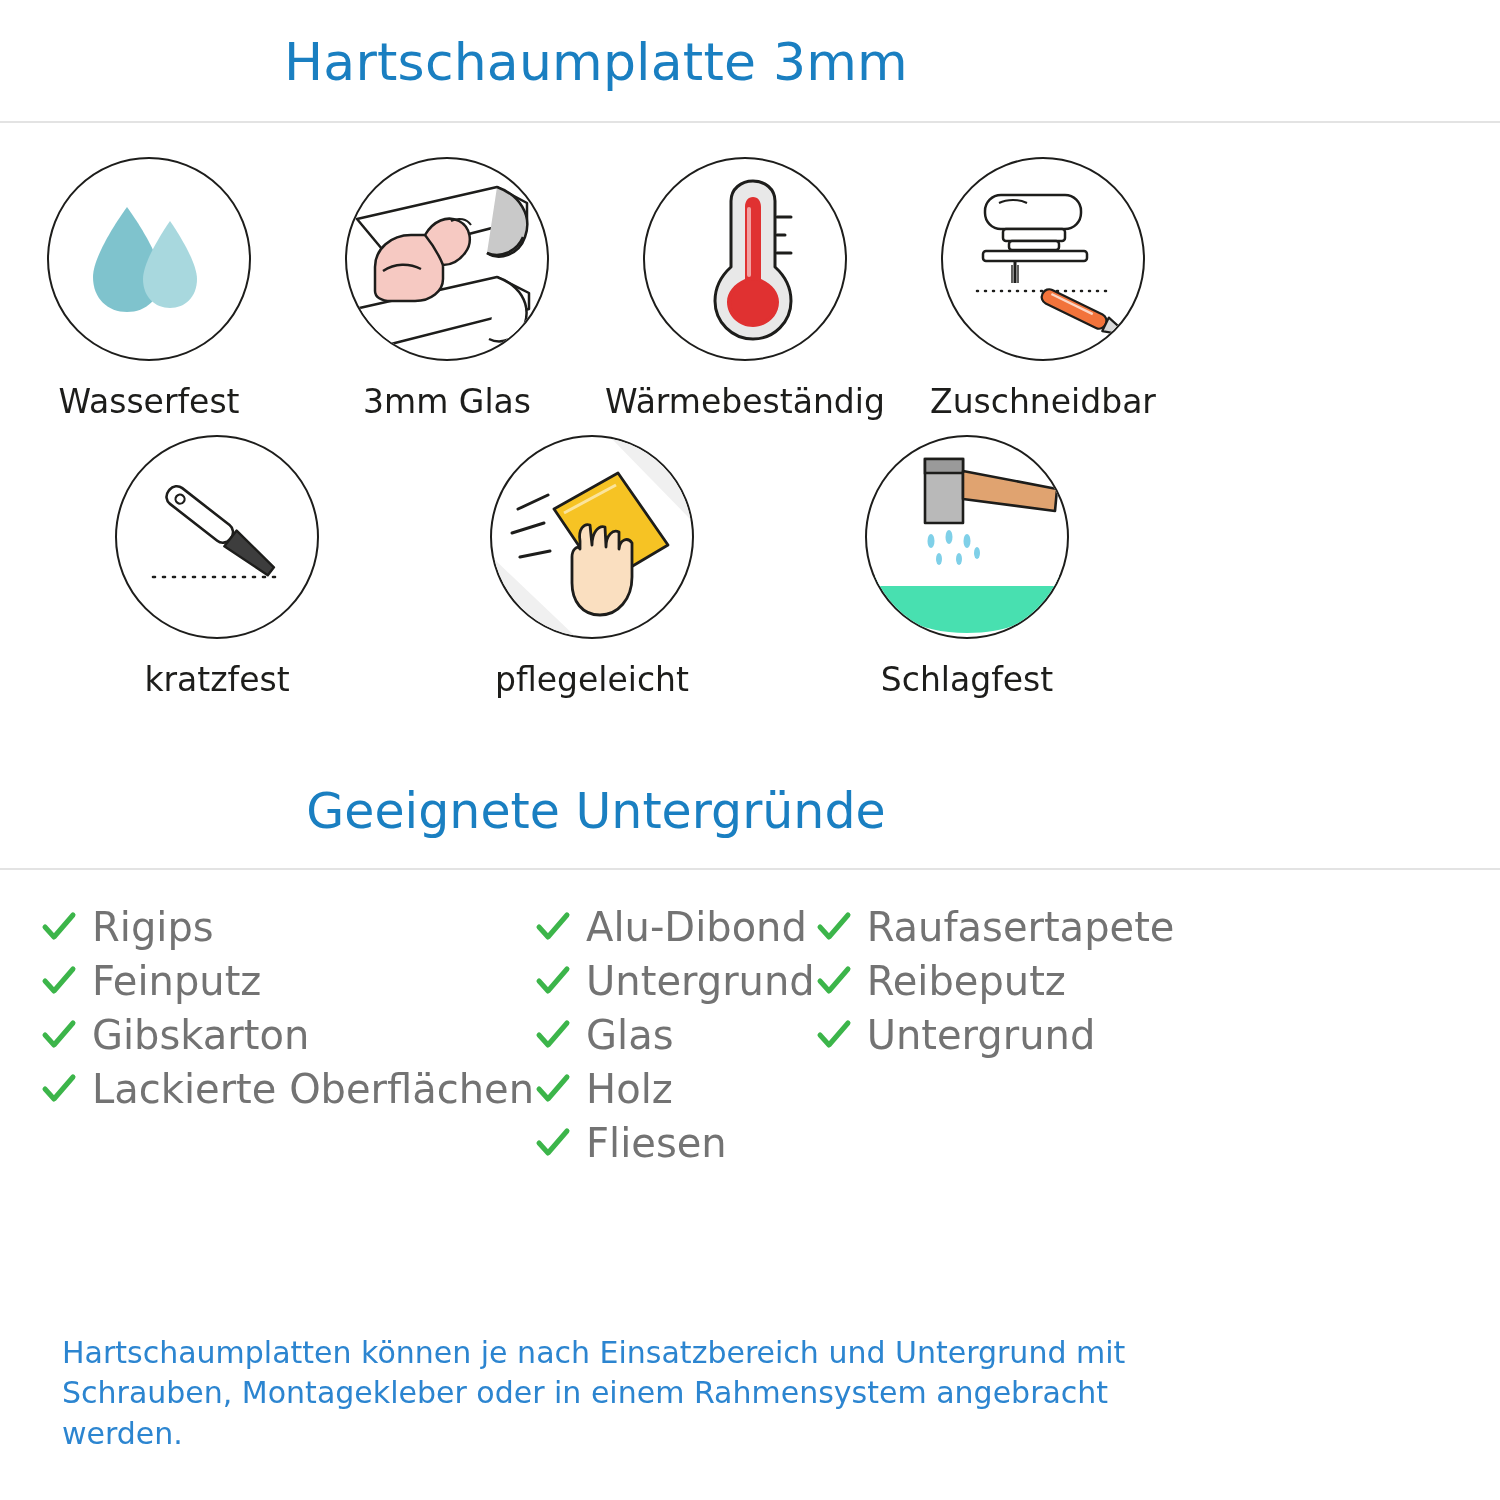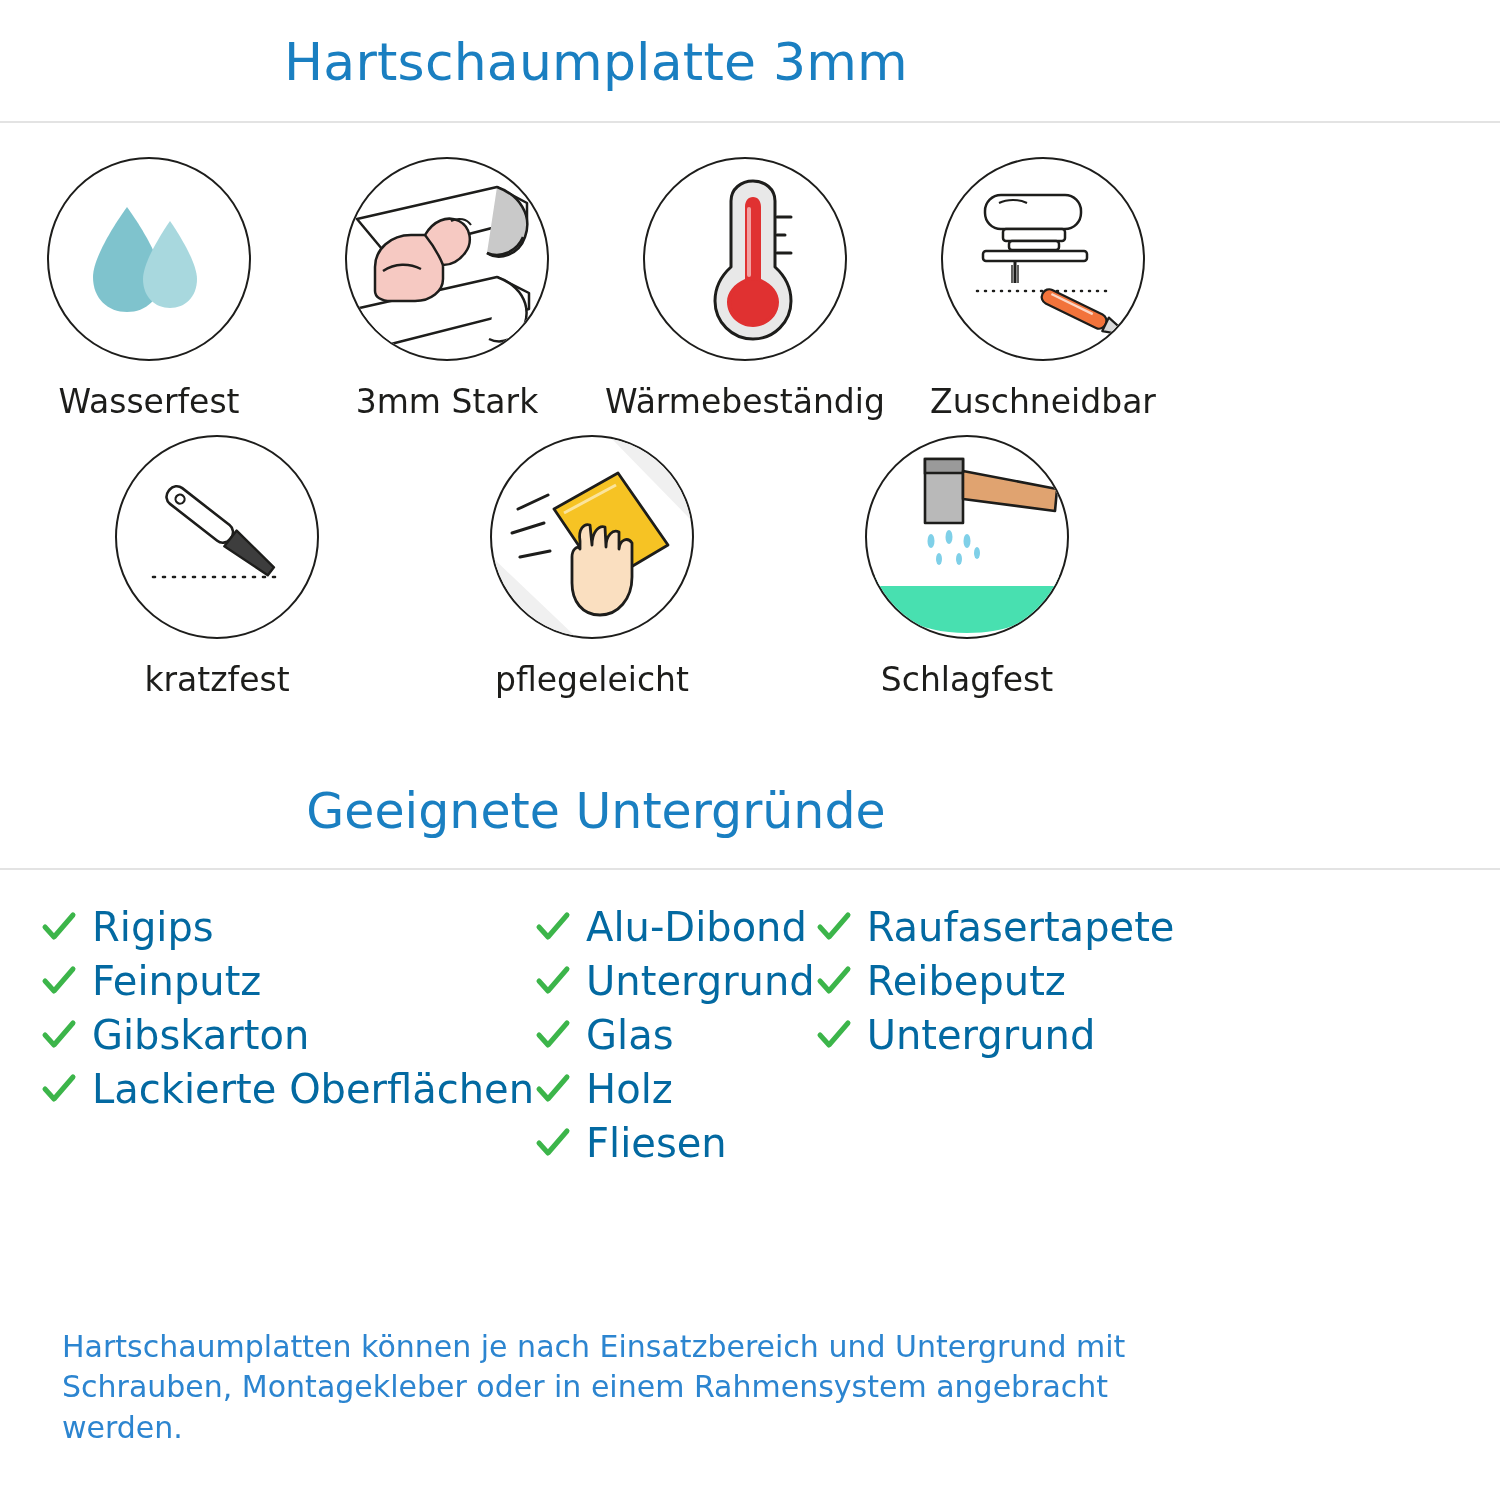--- a/index.html
+++ b/index.html
@@ -120,31 +120,31 @@
   }
   .check {
     flex: 0 0 auto;
     width: 38px;
     height: 38px;
     margin-right: 14px;
     display: inline-block;
   }
   .item-label {
     font-size: 40px;
-    color: #0369a1;
+    color: #737373;
     line-height: 1.15;
     text-align: right;
   }
 
   
   .note {
     position: absolute;
     left: 62px;
     right: 40px;
-    bottom: 52px;
+    bottom: 46px;
     font-size: 30px;
     line-height: 1.35;
     color: #2c85d0;
   }
 </style>
 </head>
 <body>
 
 <div class="page">
 
@@ -178,21 +178,21 @@
             <path d="M8 150 L150 118 L182 134 L182 150 L40 186 Z" fill="#ffffff" stroke="#1d1d1b" stroke-width="2.5" stroke-linejoin="round"></path>
             <path d="M150 118 C172 126 184 144 178 164 C172 180 154 186 142 180" fill="#ffffff" stroke="#1d1d1b" stroke-width="2.5"></path>
 
             <path d="M28 132 L28 108 C28 90 44 76 64 76 L78 76 C86 62 100 56 112 62 C124 68 126 84 118 94
                      C112 102 104 106 96 106 L96 120 C96 132 84 142 68 142 L44 142 C34 142 28 138 28 132 Z" fill="#f6c9c2" stroke="#1d1d1b" stroke-width="2.5" stroke-linejoin="round"></path>
             <path d="M78 76 C86 86 92 96 96 106" fill="none" stroke="#1d1d1b" stroke-width="2.5"></path>
             <path d="M36 112 C48 104 62 104 74 110" fill="none" stroke="#1d1d1b" stroke-width="2.5"></path>
             <path d="M104 62 C112 58 120 60 124 66" fill="none" stroke="#1d1d1b" stroke-width="2"></path>
           </svg>
         </div>
-        <div class="feat-label">3mm Stark</div>
+        <div class="feat-label">3mm Glas</div>
       </div>
 
       <div class="feat">
         <div class="circle">
           <svg width="200" height="200" viewBox="0 0 200 200">
             <path d="M86 42 C86 30 96 22 108 22 C120 22 130 30 130 42 L130 108
                      C140 117 146 129 146 142 C146 163 129 180 108 180 C87 180 70 163 70 142
                      C70 129 76 117 86 108 Z" fill="#e8e8e8" stroke="#1d1d1b" stroke-width="3" stroke-linejoin="round"></path>
             <path d="M100 48 C100 42 103 38 108 38 C113 38 116 42 116 48 L116 120
                      C127 125 134 133 134 143 C134 157 122 168 108 168 C94 168 82 157 82 143

